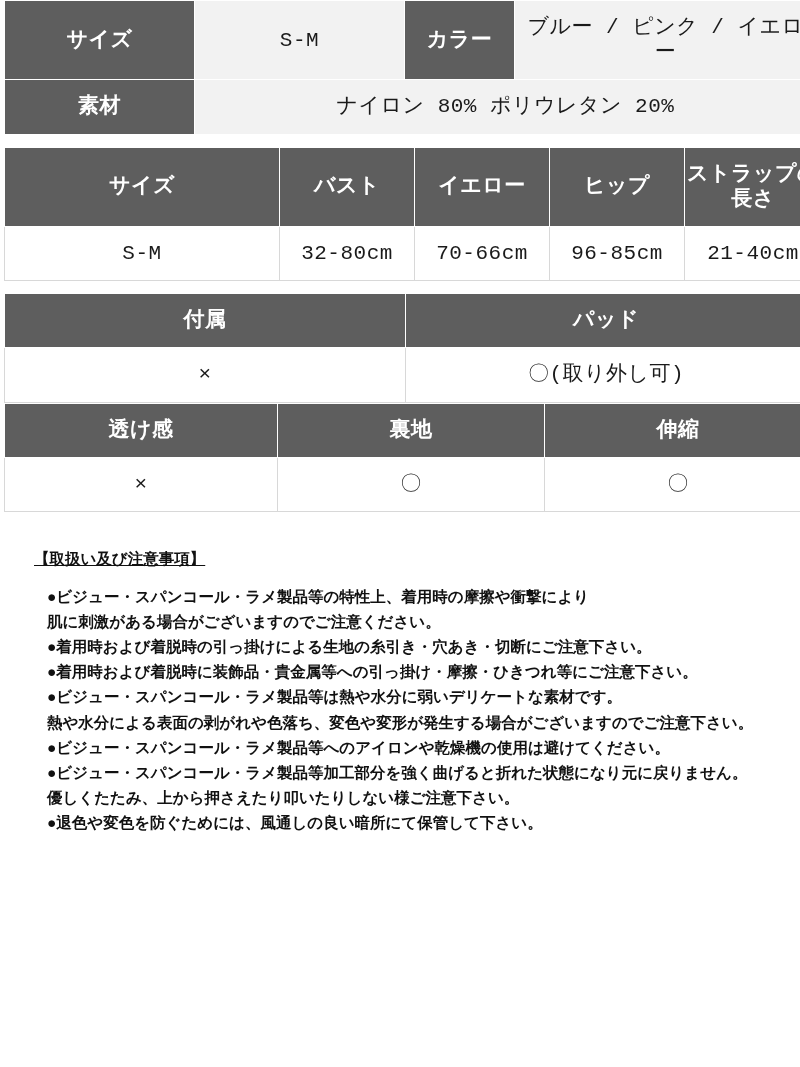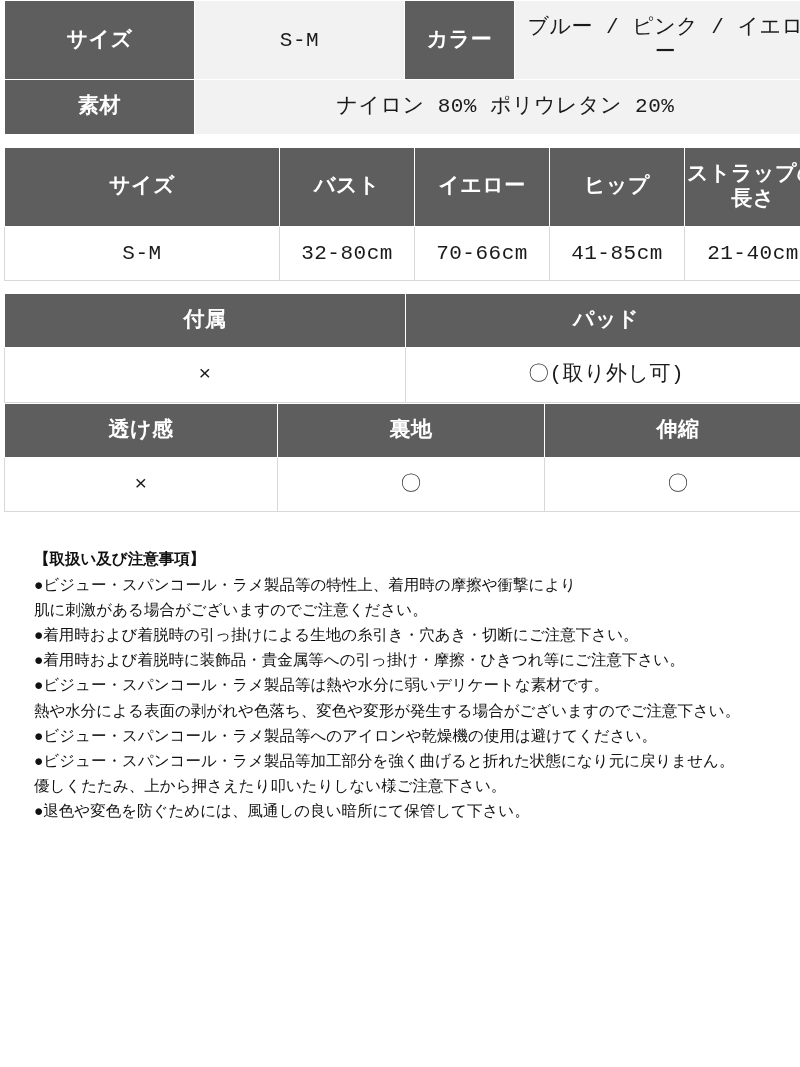--- a/index.html
+++ b/index.html
@@ -57,24 +57,26 @@
   .notes {
     margin: 34px 0 0 30px;
     font-size: 15.5px;
     line-height: 1.62;
     color: #111111;
     max-width: 740px;
   }
   .notes .title {
     font-weight: bold;
     margin-bottom: 1px;
+    text-decoration: underline;
   }
   .notes p {
-    margin: 0;
+    margin: 13px;
     white-space: pre-wrap;
+    font-weight: bold;
   }
 </style>
 </head>
 <body>
 
 <div class="page">
 
   <table class="spec">
     <tbody>
       <tr>
@@ -98,21 +100,21 @@
         <td class="hdr" style="width:270px">サイズ</td>
         <td class="hdr" style="width:130px">バスト</td>
         <td class="hdr" style="width:130px">イエロー</td>
         <td class="hdr" style="width:130px">ヒップ</td>
         <td class="hdr small-hdr" style="width:132px">ストラップの長さ</td>
       </tr>
       <tr>
         <td class="val-white">S‐M</td>
         <td class="val-white">32-80cm</td>
         <td class="val-white">70-66cm</td>
-        <td class="val-white">41-85cm</td>
+        <td class="val-white">96-85cm</td>
         <td class="val-white">21-40cm</td>
       </tr>
     </tbody>
   </table>
 
   <div class="gap-12"></div>
 
   <table class="spec">
     <tbody>
       <tr>

